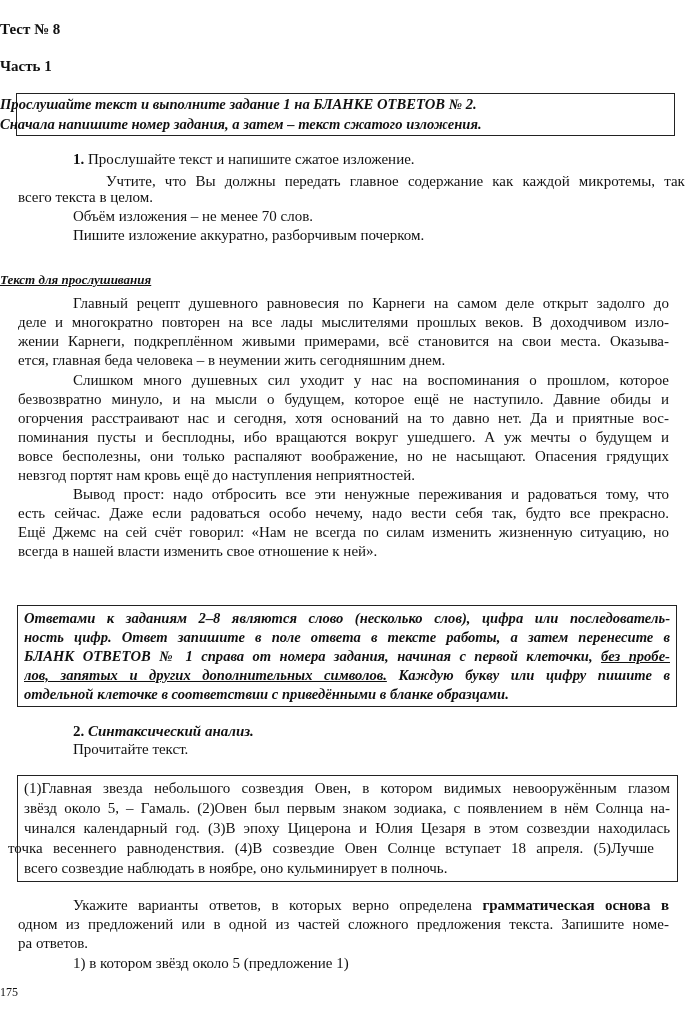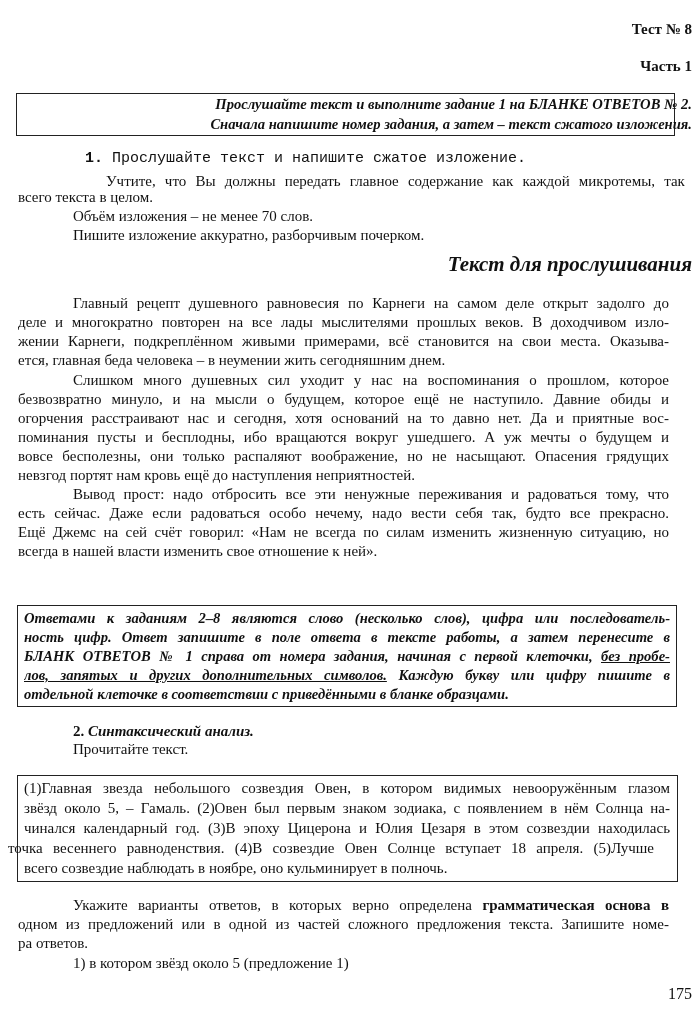--- a/index.html
+++ b/index.html
@@ -1,48 +1,48 @@
 <!DOCTYPE html>
 <html><head>
   <meta charset="utf-8">
   <style>
     html, body { margin: 0; padding: 0; background: #ffffff; }
     body { width: 692px; height: 1024px; position: relative; overflow: hidden;
            font-family: "Liberation Serif", serif; color: #111111; }
     .page { position: absolute; left: 0; top: 0; width: 692px; height: 1024px; }
-    .center { position: absolute; left: 0; width: 692px; text-align: right; }
+    .center { position: absolute; left: 0; width: 692px; text-align: left; }
     .title { font-weight: bold; font-size: 15px; }
     .box { position: absolute; border: 1.6px solid #222; box-sizing: border-box; }
     .line { position: absolute; font-size: 15px; white-space: nowrap; line-height: 18px; }
     .just { text-align: justify; text-align-last: justify; white-space: normal; overflow: hidden; height: 19px; }
     .bi { font-weight: bold; font-style: italic; }
     .b { font-weight: bold; }
     .u { text-decoration: underline; }
     .boxline { font-size: 14.6px; font-weight: bold; font-style: italic; }
-    .pageno { font-size: 16px; }
+    .pageno { font-size: 12px; }
   </style>
 </head>
 <body>
 
 <div class="page">
 
   <div class="center title" style="top:21px;">Тест  № 8</div>
   <div class="center title" style="top:58px;">Часть 1</div>
 
   <div class="box" style="left:16px; top:93px; width:659px; height:43px;"></div>
   <div class="center boxline" style="top:96px;">Прослушайте текст и выполните задание 1 на БЛАНКЕ ОТВЕТОВ № 2.</div>
   <div class="center boxline" style="top:116px;">Сначала напишите номер задания, а затем – текст сжатого изложения.</div>
 
-  <div class="line" style="left:85px; top:150px;font-family:Liberation Mono, monospace;"><span class="b">1.</span><span> Прослушайте текст и напишите сжатое изложение.</span></div>
+  <div class="line" style="left:73px; top:150px;"><span class="b">1.</span><span> Прослушайте текст и напишите сжатое изложение.</span></div>
   <div class="line just" style="left:73px; top:172px; width:596px;margin-left:33px;">Учтите, что Вы должны передать главное содержание как каждой микротемы, так и</div>
   <div class="line" style="left:18px; top:188px;">всего текста в целом.</div>
   <div class="line" style="left:73px; top:207px;">Объём изложения – не менее 70 слов.</div>
   <div class="line" style="left:73px; top:226px;">Пишите изложение аккуратно, разборчивым почерком.</div>
 
-  <div class="center bi" style="top:252px; font-size:21px;">Текст для прослушивания</div>
+  <div class="center bi" style="top:272px; font-size:13px;text-decoration:underline;">Текст для прослушивания</div>
 
   <div class="line just" style="left:73px; top:294px; width:596px;">Главный рецепт душевного равновесия по Карнеги на самом деле открыт задолго до</div>
   <div class="line just" style="left:18px; top:313px; width:651px;">деле и многократно повторен на все лады мыслителями прошлых веков. В доходчивом изло-</div>
   <div class="line just" style="left:18px; top:332px; width:651px;">жении Карнеги, подкреплённом живыми примерами, всё становится на свои места. Оказыва-</div>
   <div class="line" style="left:18px; top:351px;">ется, главная беда человека – в неумении жить сегодняшним днем.</div>
   <div class="line just" style="left:73px; top:371px; width:596px;">Слишком много душевных сил уходит у нас на воспоминания о прошлом, которое</div>
   <div class="line just" style="left:18px; top:390px; width:651px;">безвозвратно минуло, и на мысли о будущем, которое ещё не наступило. Давние обиды и</div>
   <div class="line just" style="left:18px; top:409px; width:651px;">огорчения расстраивают нас и сегодня, хотя оснований на то давно нет. Да и приятные вос-</div>
   <div class="line just" style="left:18px; top:428px; width:651px;">поминания пусты и бесплодны, ибо вращаются вокруг ушедшего. А уж мечты о будущем и</div>
   <div class="line just" style="left:18px; top:447px; width:651px;">вовсе бесполезны, они только распаляют воображение, но не насыщают. Опасения грядущих</div>

